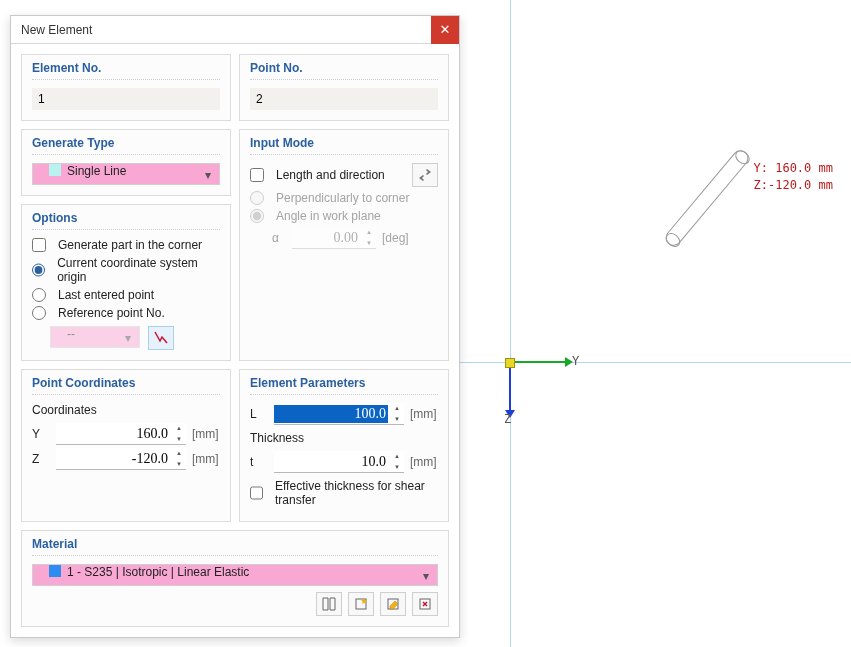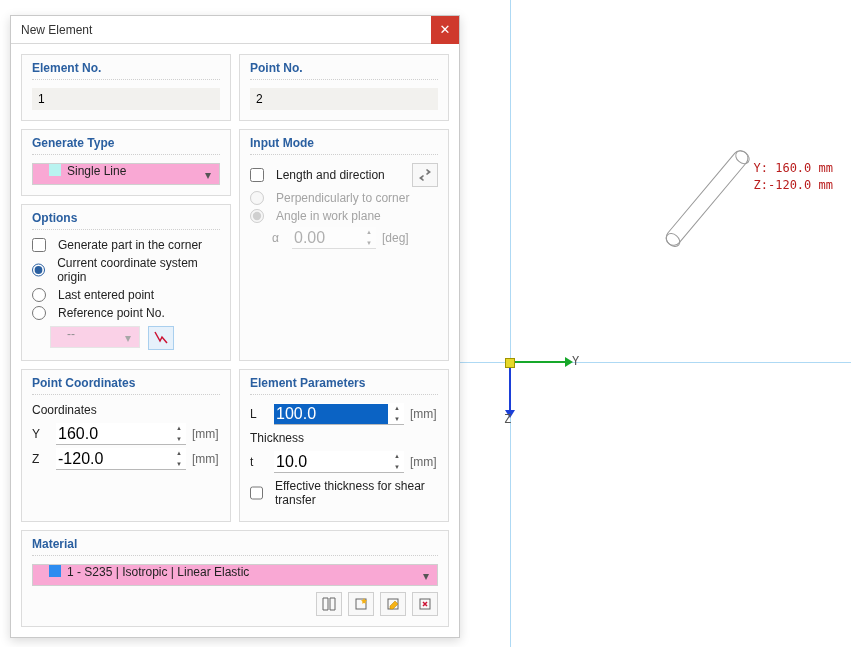--- a/index.html
+++ b/index.html
@@ -162,21 +162,21 @@
     margin: 3px 0;
   }
   .field-row .unit { color: #666; }
   .numbox {
     display: flex; align-items: center;
     background: #fff; border-bottom: 1px solid #b8b8b8;
     height: 22px; padding-right: 16px; position: relative;
   }
   .numbox input {
     width: 100%; border: none; outline: none;
-    text-align: left; font-family: Liberation Sans, sans-serif; font-size: 16px; background: transparent;
+    text-align: right; font-family: Liberation Serif, serif; font-size: 14px; background: transparent;
   }
   .numbox.selected input { background: #0b63c4; color: #fff; }
   .numbox .spin {
     position: absolute; right: 0; top: 0; bottom: 0; width: 14px;
     display: flex; flex-direction: column;
   }
   .numbox .spin div { flex: 1; display: flex; align-items: center; justify-content: center; font-size: 6px; color: #555; cursor: pointer; }
   .numbox.disabled { opacity: 0.45; }
   .icon-btn {
     width: 26px; height: 24px;

